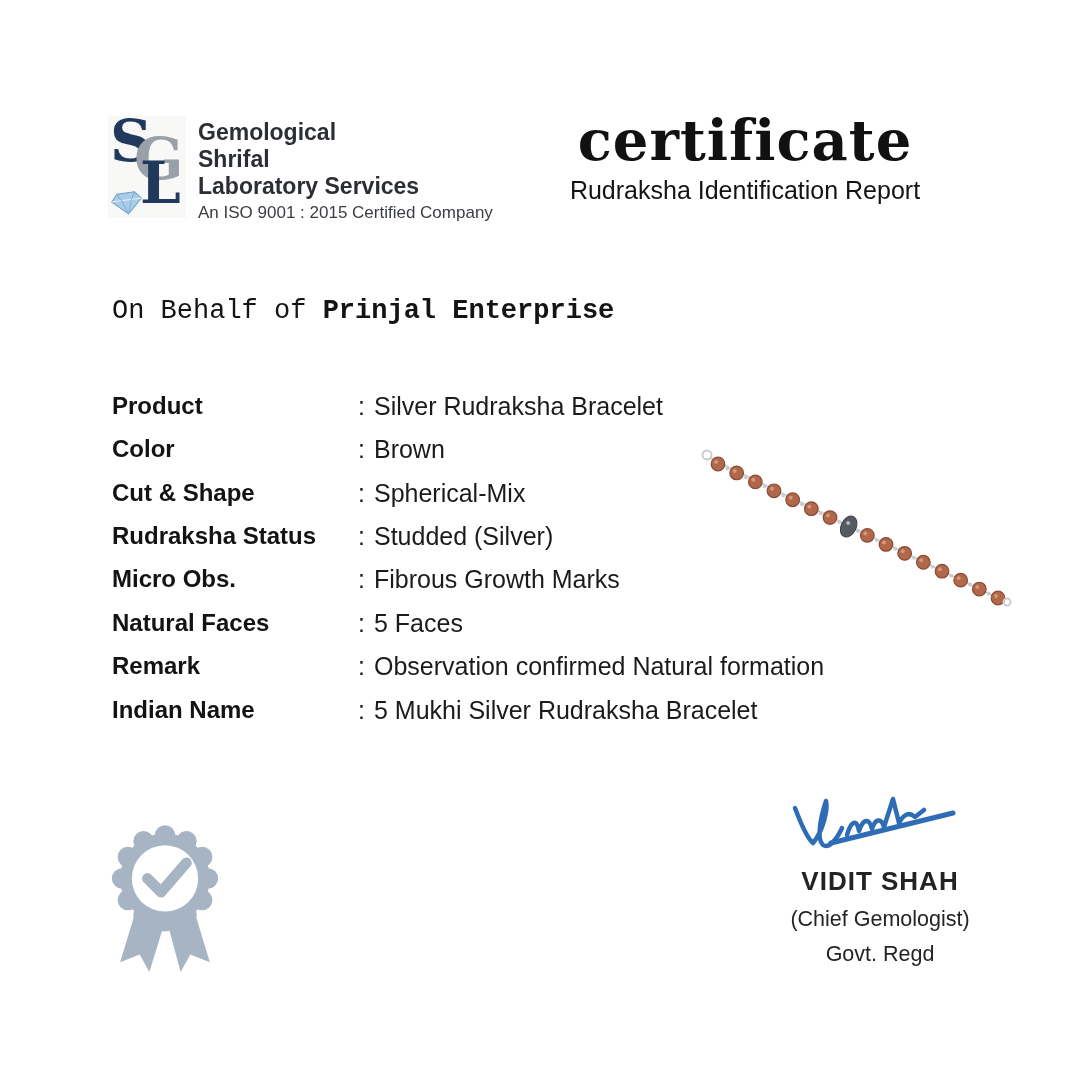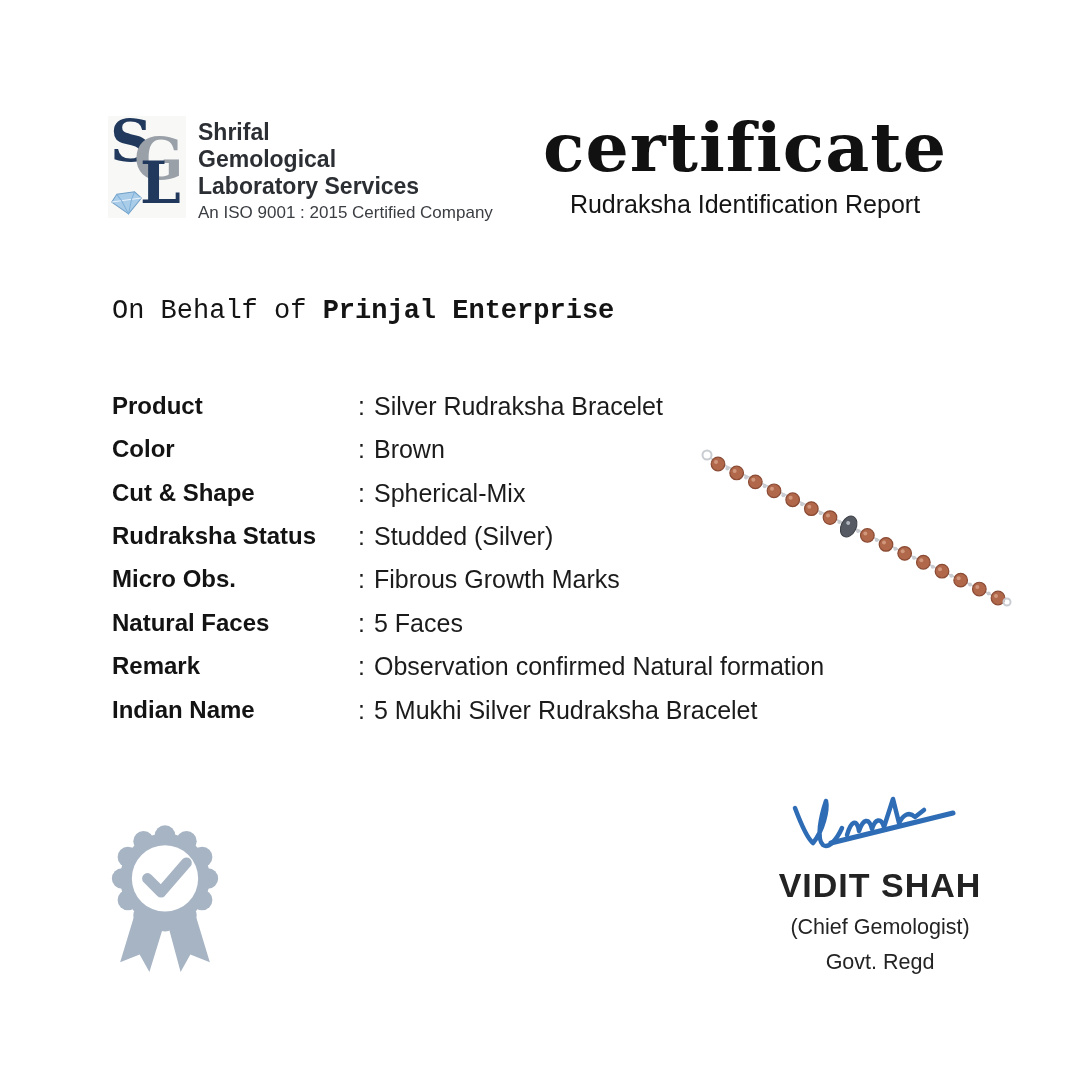--- a/index.html
+++ b/index.html
@@ -20,39 +20,39 @@
   .logo-g { left:26px; top:14px; font-size:58px; color:#9aa0a8; }
   .logo-l { left:32px; top:38px; font-size:58px; color:#20395c; }
   .logo-diamond { position:absolute; left:2px; top:74px; }
   .company-block { position:absolute; left:198px; top:119px; }
   .company-line { font-size:23px; font-weight:bold; color:#2b2e33; line-height:27px; }
   .iso-line { font-size:17px; color:#3a3d42; margin-top:3px; }
   
   .title-block { position:absolute; left:505px; top:108px; width:480px; text-align:center; }
   .cert-title {
     font-family:"DejaVu Serif", serif; font-weight:bold;
-    font-size:68px; line-height:1.15; color:#111111; letter-spacing:1px;
+    font-size:56px; line-height:1.15; color:#111111; letter-spacing:1px;
   }
   .cert-subtitle { font-size:25px; color:#141414; margin-top:4px; }
   
   .behalf { position:absolute; left:112px; top:296px; font-size:27px; color:#141414;font-family:Liberation Mono, monospace; }
   .behalf b { font-weight:bold; }
   
   .row { position:absolute; left:112px; display:flex; align-items:flex-start; white-space:nowrap; }
   .row .lbl { display:inline-block; width:246px; font-size:24px; font-weight:bold; color:#131313; }
   .row .col { font-size:25px; color:#1b1b1b; }
   .row .val { font-size:25px; color:#1b1b1b; margin-left:9px; }
   
   .bracelet { position:absolute; left:696px; top:440px; width:322px; height:178px; }
   
   .badge { position:absolute; left:106px; top:818px; width:118px; height:156px; }
   
   .sign-block { position:absolute; left:750px; top:786px; width:260px; text-align:center; }
   .sign-svg { display:block; margin:0 auto; }
-  .sign-name { font-size:34px; font-weight:bold; letter-spacing:1px; color:#232323; margin-top:8px; }
+  .sign-name { font-size:26px; font-weight:bold; letter-spacing:1px; color:#232323; margin-top:8px; }
   .sign-title { font-size:21.5px; color:#242424; margin-top:10px; }
   .sign-regd { font-size:21.5px; color:#242424; margin-top:10px; }
 </style>
 </head>
 <body>
 
 <div class="page">
 
   <div class="logo-box">
     <span class="logo-letter logo-s">S</span>
@@ -60,22 +60,22 @@
     <span class="logo-letter logo-l">L</span>
     <svg class="logo-diamond" width="34" height="26" viewBox="0 0 34 26">
       <g transform="rotate(-8 17 13)">
         <polygon points="8,3 26,3 32,10 17,24 2,10" fill="#a9cce9" stroke="#6f9fc6" stroke-width="1"></polygon>
         <polyline points="2,10 32,10" stroke="#e8f2fb" stroke-width="1" fill="none"></polyline>
         <polyline points="8,3 12,10 17,24 22,10 26,3" stroke="#7fb0d8" stroke-width="1" fill="none"></polyline>
       </g>
     </svg>
   </div>
   <div class="company-block">
+    <div class="company-line">Gemological</div>
     <div class="company-line">Shrifal</div>
-    <div class="company-line">Gemological</div>
     <div class="company-line">Laboratory Services</div>
     <div class="iso-line">An ISO 9001 : 2015 Certified Company</div>
   </div>
 
   <div class="title-block">
     <div class="cert-title">certificate</div>
     <div class="cert-subtitle">Rudraksha Identification Report</div>
   </div>
 
   <div class="behalf">

